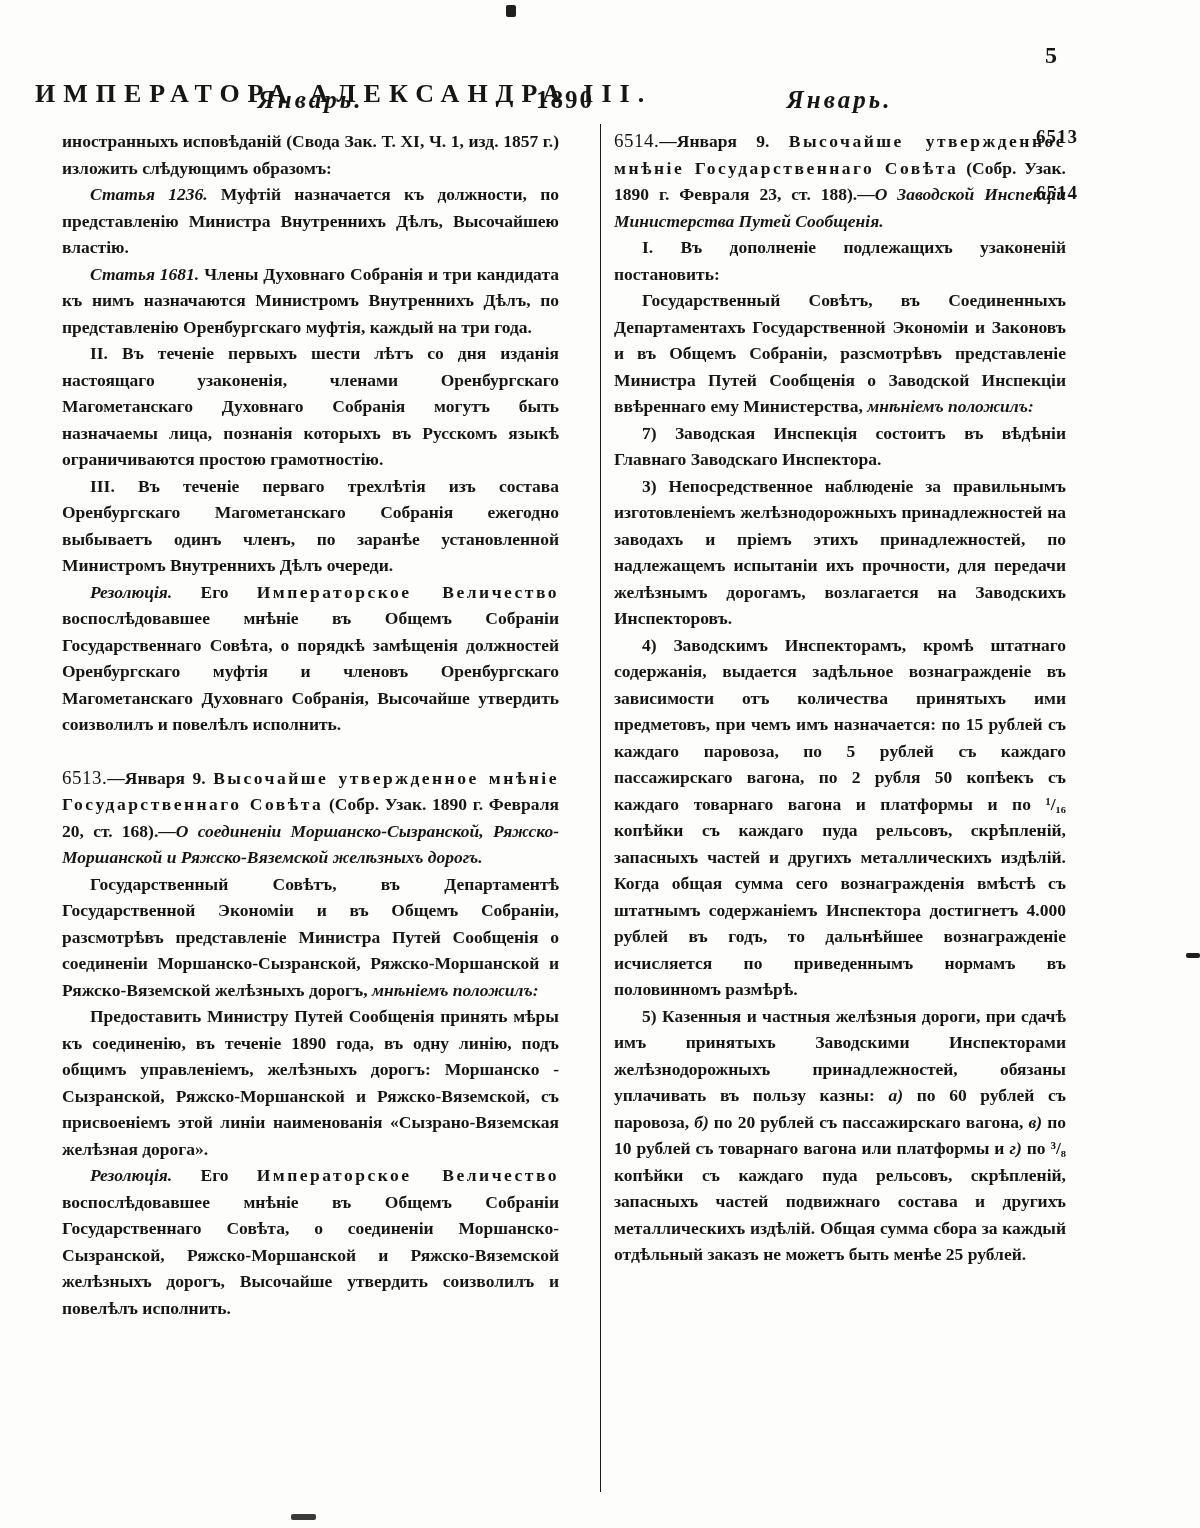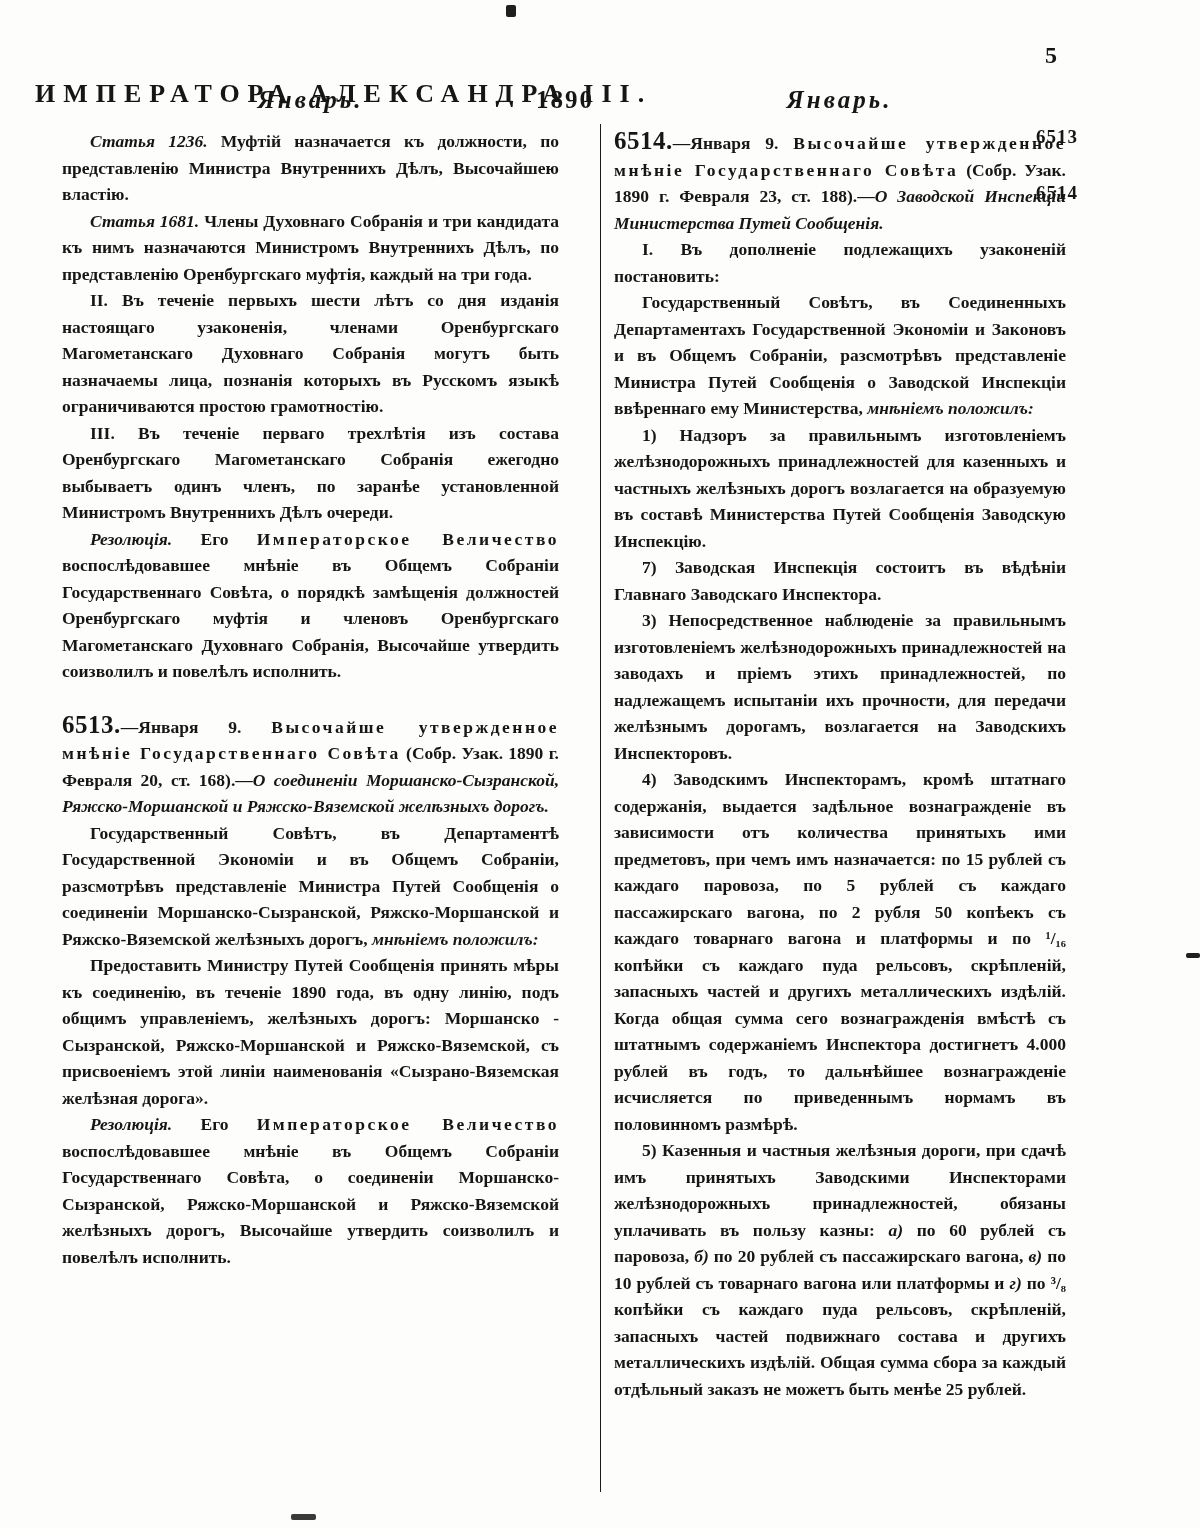--- a/index.html
+++ b/index.html
@@ -58,21 +58,21 @@
     margin: 0;
     text-align: justify;
     text-indent: 28px;
   }
   .para.noindent { text-indent: 0; }
   .para.heading { text-indent: 0; }
   .para.heading:not(:first-child) { margin-top: 27px; }
 
   .seg-it  { font-style: italic; margin-top: 39px; }
   .seg-sp  { letter-spacing: 2.5px; }
-  .seg-num { font-size: 25px; font-weight: 700; letter-spacing: 0.5px; }
+  .seg-num { font-size: 19px; font-weight: 400; letter-spacing: 0.5px; }
 
   .speck { position: absolute; background: #1f1f1f; border-radius: 2px; }
   .speck-1 { top: 5px;    left: 506px;  width: 10px; height: 12px; }
   .speck-2 { top: 953px;  left: 1186px; width: 14px; height: 5px; }
   .speck-3 { top: 1514px; left: 291px;  width: 25px; height: 6px; background: #3a3a3a; }
 </style>
 </head>
 <body>
 
 <div class="page">
@@ -87,36 +87,36 @@
 
   <div class="running running-right">Январь.</div>
 
   <div class="margin-num margin-num-1">6513</div>
 
   <div class="margin-num margin-num-2">6514</div>
 
   <div class="col-divider"></div>
 
   <div class="column column-left">
+      <p class="para noindent"><span>иностранныхъ исповѣданій (Свода Зак. Т. XI, Ч. 1, изд. 1857 г.) изложить слѣдующимъ образомъ:</span></p>
       <p class="para"><span class="seg-it">Статья 1236.</span><span> Муфтій назначается къ должности, по представленію Министра Внутреннихъ Дѣлъ, Высочайшею властію.</span></p>
       <p class="para"><span class="seg-it">Статья 1681.</span><span> Члены Духовнаго Собранія и три кандидата къ нимъ назначаются Министромъ Внутреннихъ Дѣлъ, по представленію Оренбургскаго муфтія, каждый на три года.</span></p>
       <p class="para"><span>II. Въ теченіе первыхъ шести лѣтъ со дня изданія настоящаго узаконенія, членами Оренбургскаго Магометанскаго Духовнаго Собранія могутъ быть назначаемы лица, познанія которыхъ въ Русскомъ языкѣ ограничиваются простою грамотностію.</span></p>
       <p class="para"><span>III. Въ теченіе перваго трехлѣтія изъ состава Оренбургскаго Магометанскаго Собранія ежегодно выбываетъ одинъ членъ, по заранѣе установленной Министромъ Внутреннихъ Дѣлъ очереди.</span></p>
       <p class="para"><span class="seg-it">Резолюція.</span><span> Его </span><span class="seg-sp">Императорское Величество</span><span> воспослѣдовавшее мнѣніе въ Общемъ Собраніи Государственнаго Совѣта, о порядкѣ замѣщенія должностей Оренбургскаго муфтія и членовъ Оренбургскаго Магометанскаго Духовнаго Собранія, Высочайше утвердить соизволилъ и повелѣлъ исполнить.</span></p>
       <p class="para heading"><span class="seg-num">6513.</span><span>—Января 9. </span><span class="seg-sp">Высочайше утвержденное мнѣніе Государственнаго Совѣта</span><span> (Собр. Узак. 1890 г. Февраля 20, ст. 168).—</span><span class="seg-it">О соединеніи Моршанско-Сызранской, Ряжско-Моршанской и Ряжско-Вяземской желѣзныхъ дорогъ.</span></p>
       <p class="para"><span>Государственный Совѣтъ, въ Департаментѣ Государственной Экономіи и въ Общемъ Собраніи, разсмотрѣвъ представленіе Министра Путей Сообщенія о соединеніи Моршанско-Сызранской, Ряжско-Моршанской и Ряжско-Вяземской желѣзныхъ дорогъ, </span><span class="seg-it">мнѣніемъ положилъ:</span></p>
       <p class="para"><span>Предоставить Министру Путей Сообщенія принять мѣры къ соединенію, въ теченіе 1890 года, въ одну линію, подъ общимъ управленіемъ, желѣзныхъ дорогъ: Моршанско - Сызранской, Ряжско-Моршанской и Ряжско-Вяземской, съ присвоеніемъ этой линіи наименованія «Сызрано-Вяземская желѣзная дорога».</span></p>
       <p class="para"><span class="seg-it">Резолюція.</span><span> Его </span><span class="seg-sp">Императорское Величество</span><span> воспослѣдовавшее мнѣніе въ Общемъ Собраніи Государственнаго Совѣта, о соединеніи Моршанско-Сызранской, Ряжско-Моршанской и Ряжско-Вяземской желѣзныхъ дорогъ, Высочайше утвердить соизволилъ и повелѣлъ исполнить.</span></p>
     </div>
 
   <div class="column column-right">
       <p class="para heading"><span class="seg-num">6514.</span><span>—Января 9. </span><span class="seg-sp">Высочайше утвержденное мнѣніе Государственнаго Совѣта</span><span> (Собр. Узак. 1890 г. Февраля 23, ст. 188).—</span><span class="seg-it">О Заводской Инспекціи Министерства Путей Сообщенія.</span></p>
       <p class="para"><span>I. Въ дополненіе подлежащихъ узаконеній постановить:</span></p>
       <p class="para"><span>Государственный Совѣтъ, въ Соединенныхъ Департаментахъ Государственной Экономіи и Законовъ и въ Общемъ Собраніи, разсмотрѣвъ представленіе Министра Путей Сообщенія о Заводской Инспекціи ввѣреннаго ему Министерства, </span><span class="seg-it">мнѣніемъ положилъ:</span></p>
-      <p class="para"><span>1) Надзоръ за правильнымъ изготовленіемъ желѣзнодорожныхъ принадлежностей для казенныхъ и частныхъ желѣзныхъ дорогъ возлагается на образуемую въ составѣ Министерства Путей Сообщенія Заводскую Инспекцію.</span></p>
       <p class="para"><span>7) Заводская Инспекція состоитъ въ вѣдѣніи Главнаго Заводскаго Инспектора.</span></p>
       <p class="para"><span>3) Непосредственное наблюденіе за правильнымъ изготовленіемъ желѣзнодорожныхъ принадлежностей на заводахъ и пріемъ этихъ принадлежностей, по надлежащемъ испытаніи ихъ прочности, для передачи желѣзнымъ дорогамъ, возлагается на Заводскихъ Инспекторовъ.</span></p>
       <p class="para"><span>4) Заводскимъ Инспекторамъ, кромѣ штатнаго содержанія, выдается задѣльное вознагражденіе въ зависимости отъ количества принятыхъ ими предметовъ, при чемъ имъ назначается: по 15 рублей съ каждаго паровоза, по 5 рублей съ каждаго пассажирскаго вагона, по 2 рубля 50 копѣекъ съ каждаго товарнаго вагона и платформы и по ¹/₁₆ копѣйки съ каждаго пуда рельсовъ, скрѣпленій, запасныхъ частей и другихъ металлическихъ издѣлій. Когда общая сумма сего вознагражденія вмѣстѣ съ штатнымъ содержаніемъ Инспектора достигнетъ 4.000 рублей въ годъ, то дальнѣйшее вознагражденіе исчисляется по приведеннымъ нормамъ въ половинномъ размѣрѣ.</span></p>
       <p class="para"><span>5) Казенныя и частныя желѣзныя дороги, при сдачѣ имъ принятыхъ Заводскими Инспекторами желѣзнодорожныхъ принадлежностей, обязаны уплачивать въ пользу казны: </span><span class="seg-it">а)</span><span> по 60 рублей съ паровоза, </span><span class="seg-it">б)</span><span> по 20 рублей съ пассажирскаго вагона, </span><span class="seg-it">в)</span><span> по 10 рублей съ товарнаго вагона или платформы и </span><span class="seg-it">г)</span><span> по ³/₈ копѣйки съ каждаго пуда рельсовъ, скрѣпленій, запасныхъ частей подвижнаго состава и другихъ металлическихъ издѣлій. Общая сумма сбора за каждый отдѣльный заказъ не можетъ быть менѣе 25 рублей.</span></p>
     </div>
 
   <div class="speck speck-1"></div>
   <div class="speck speck-2"></div>
   <div class="speck speck-3"></div>
 

